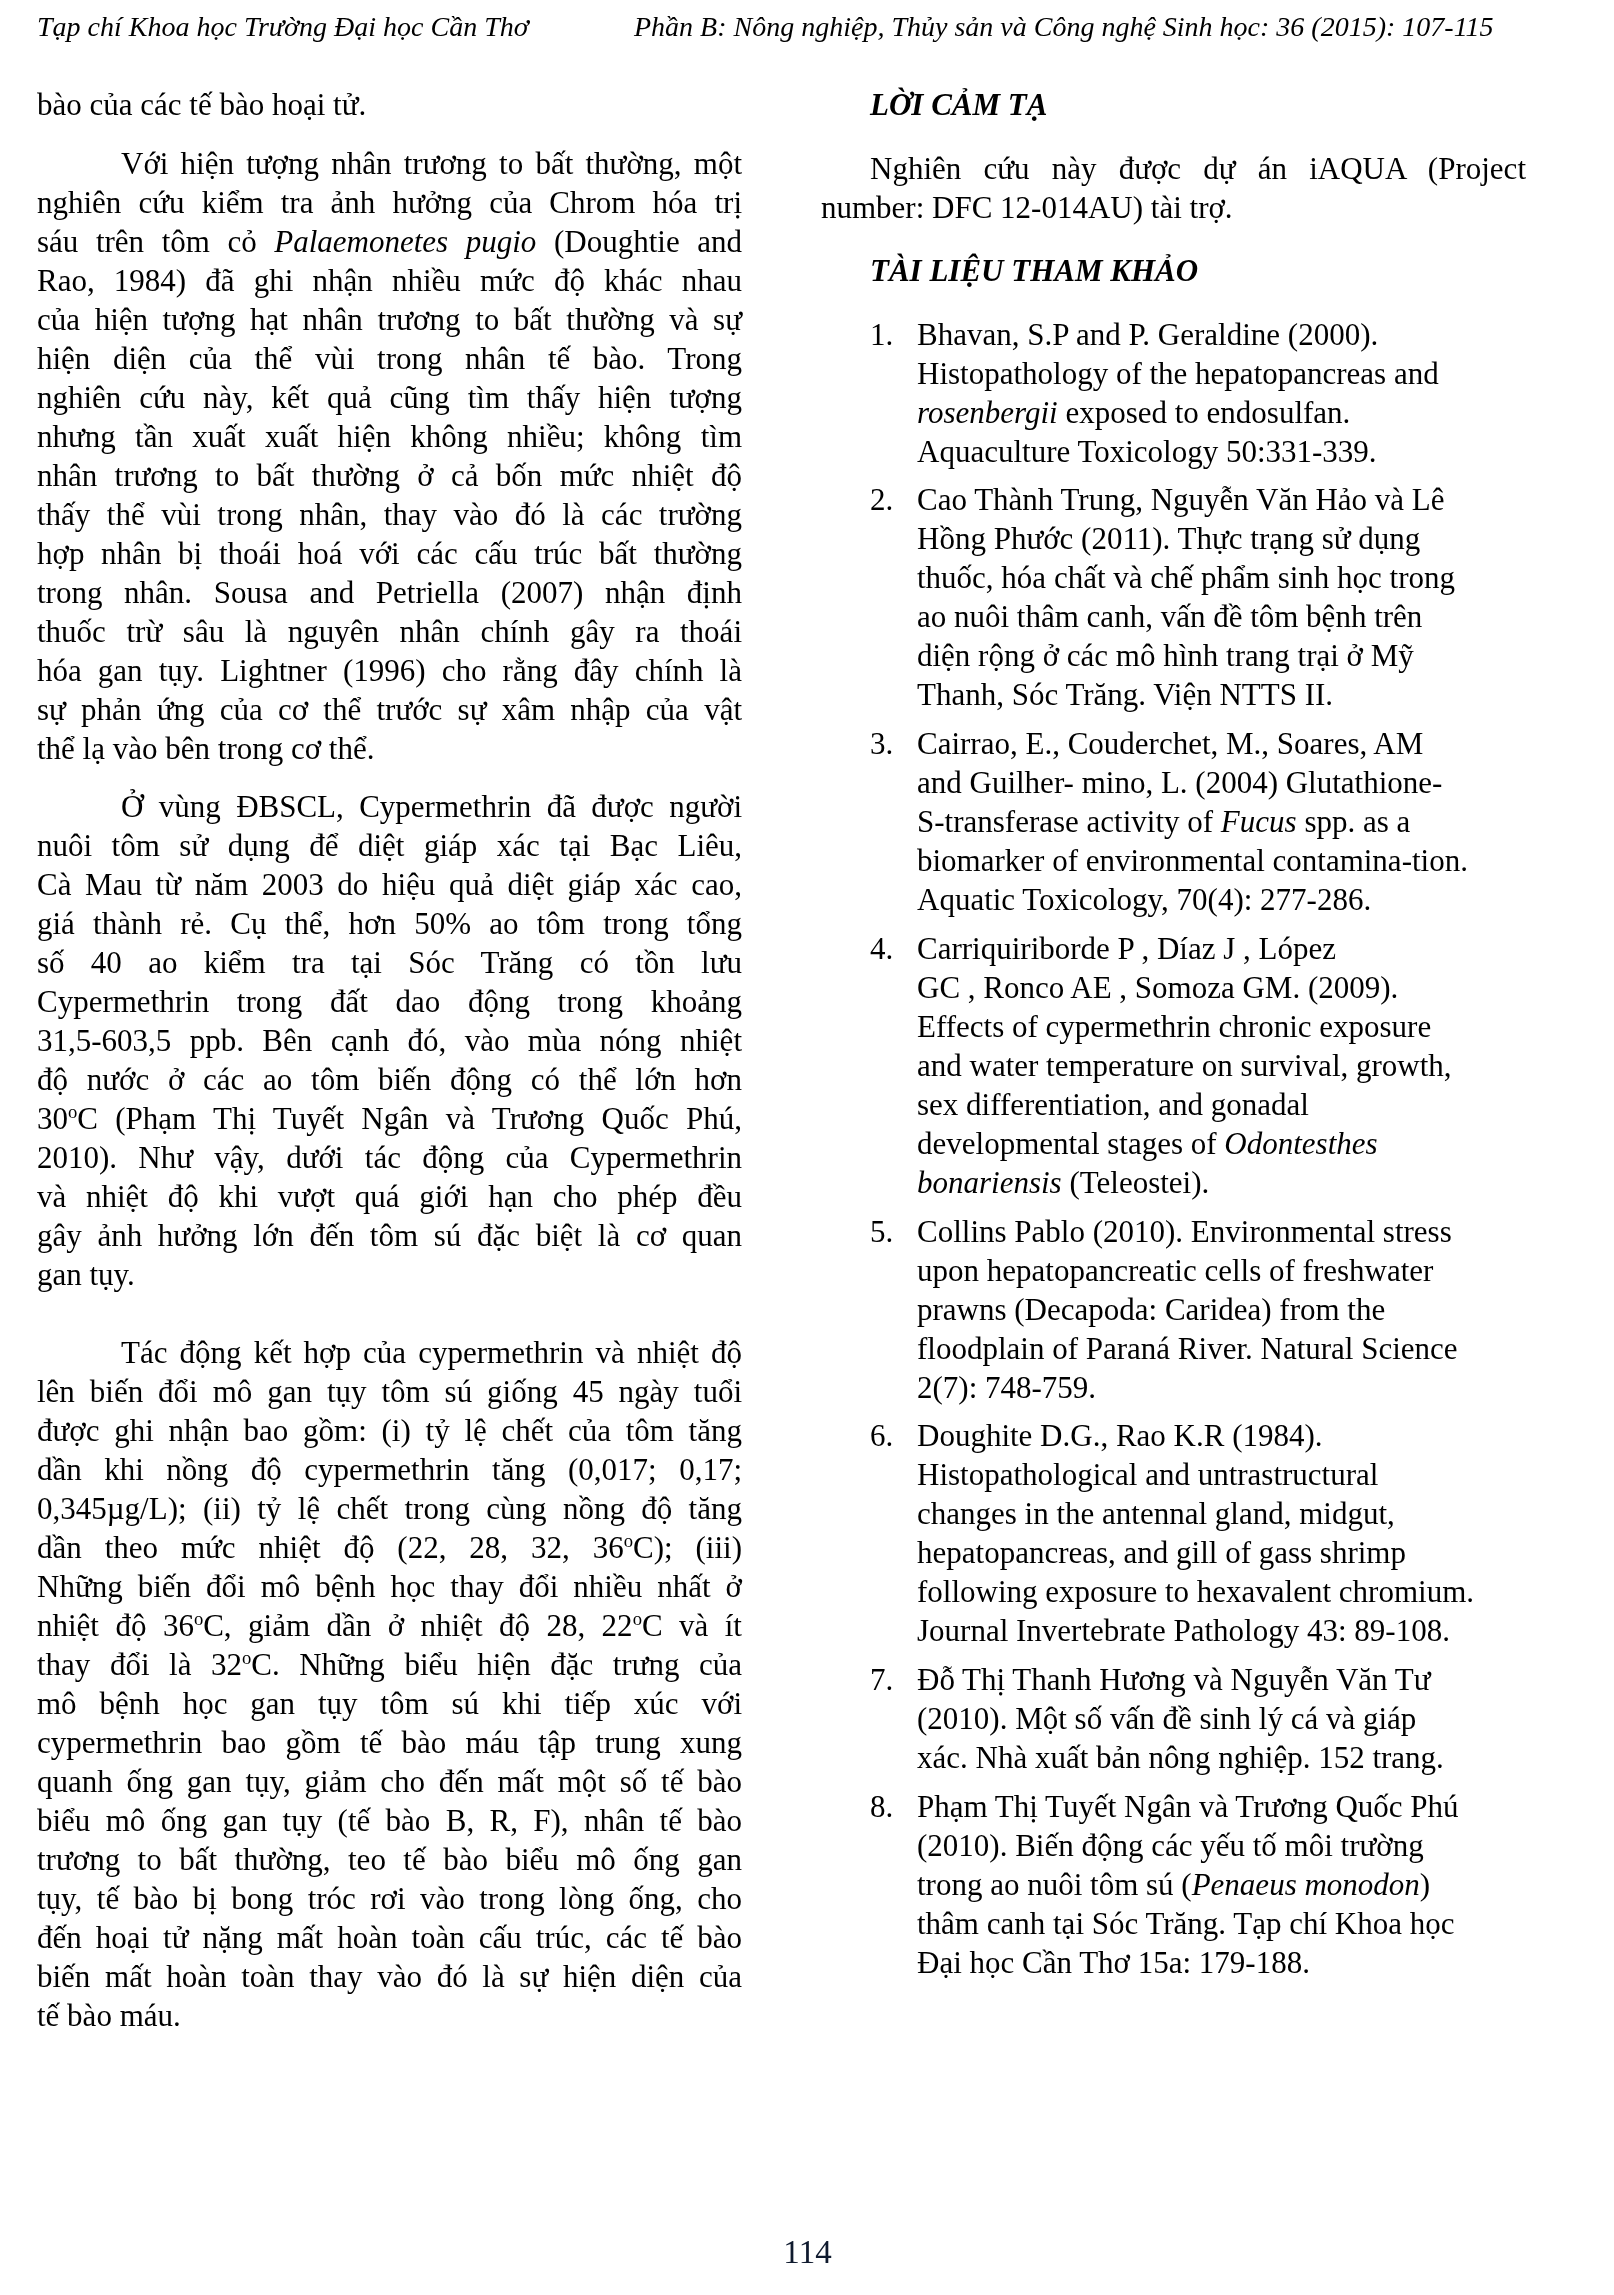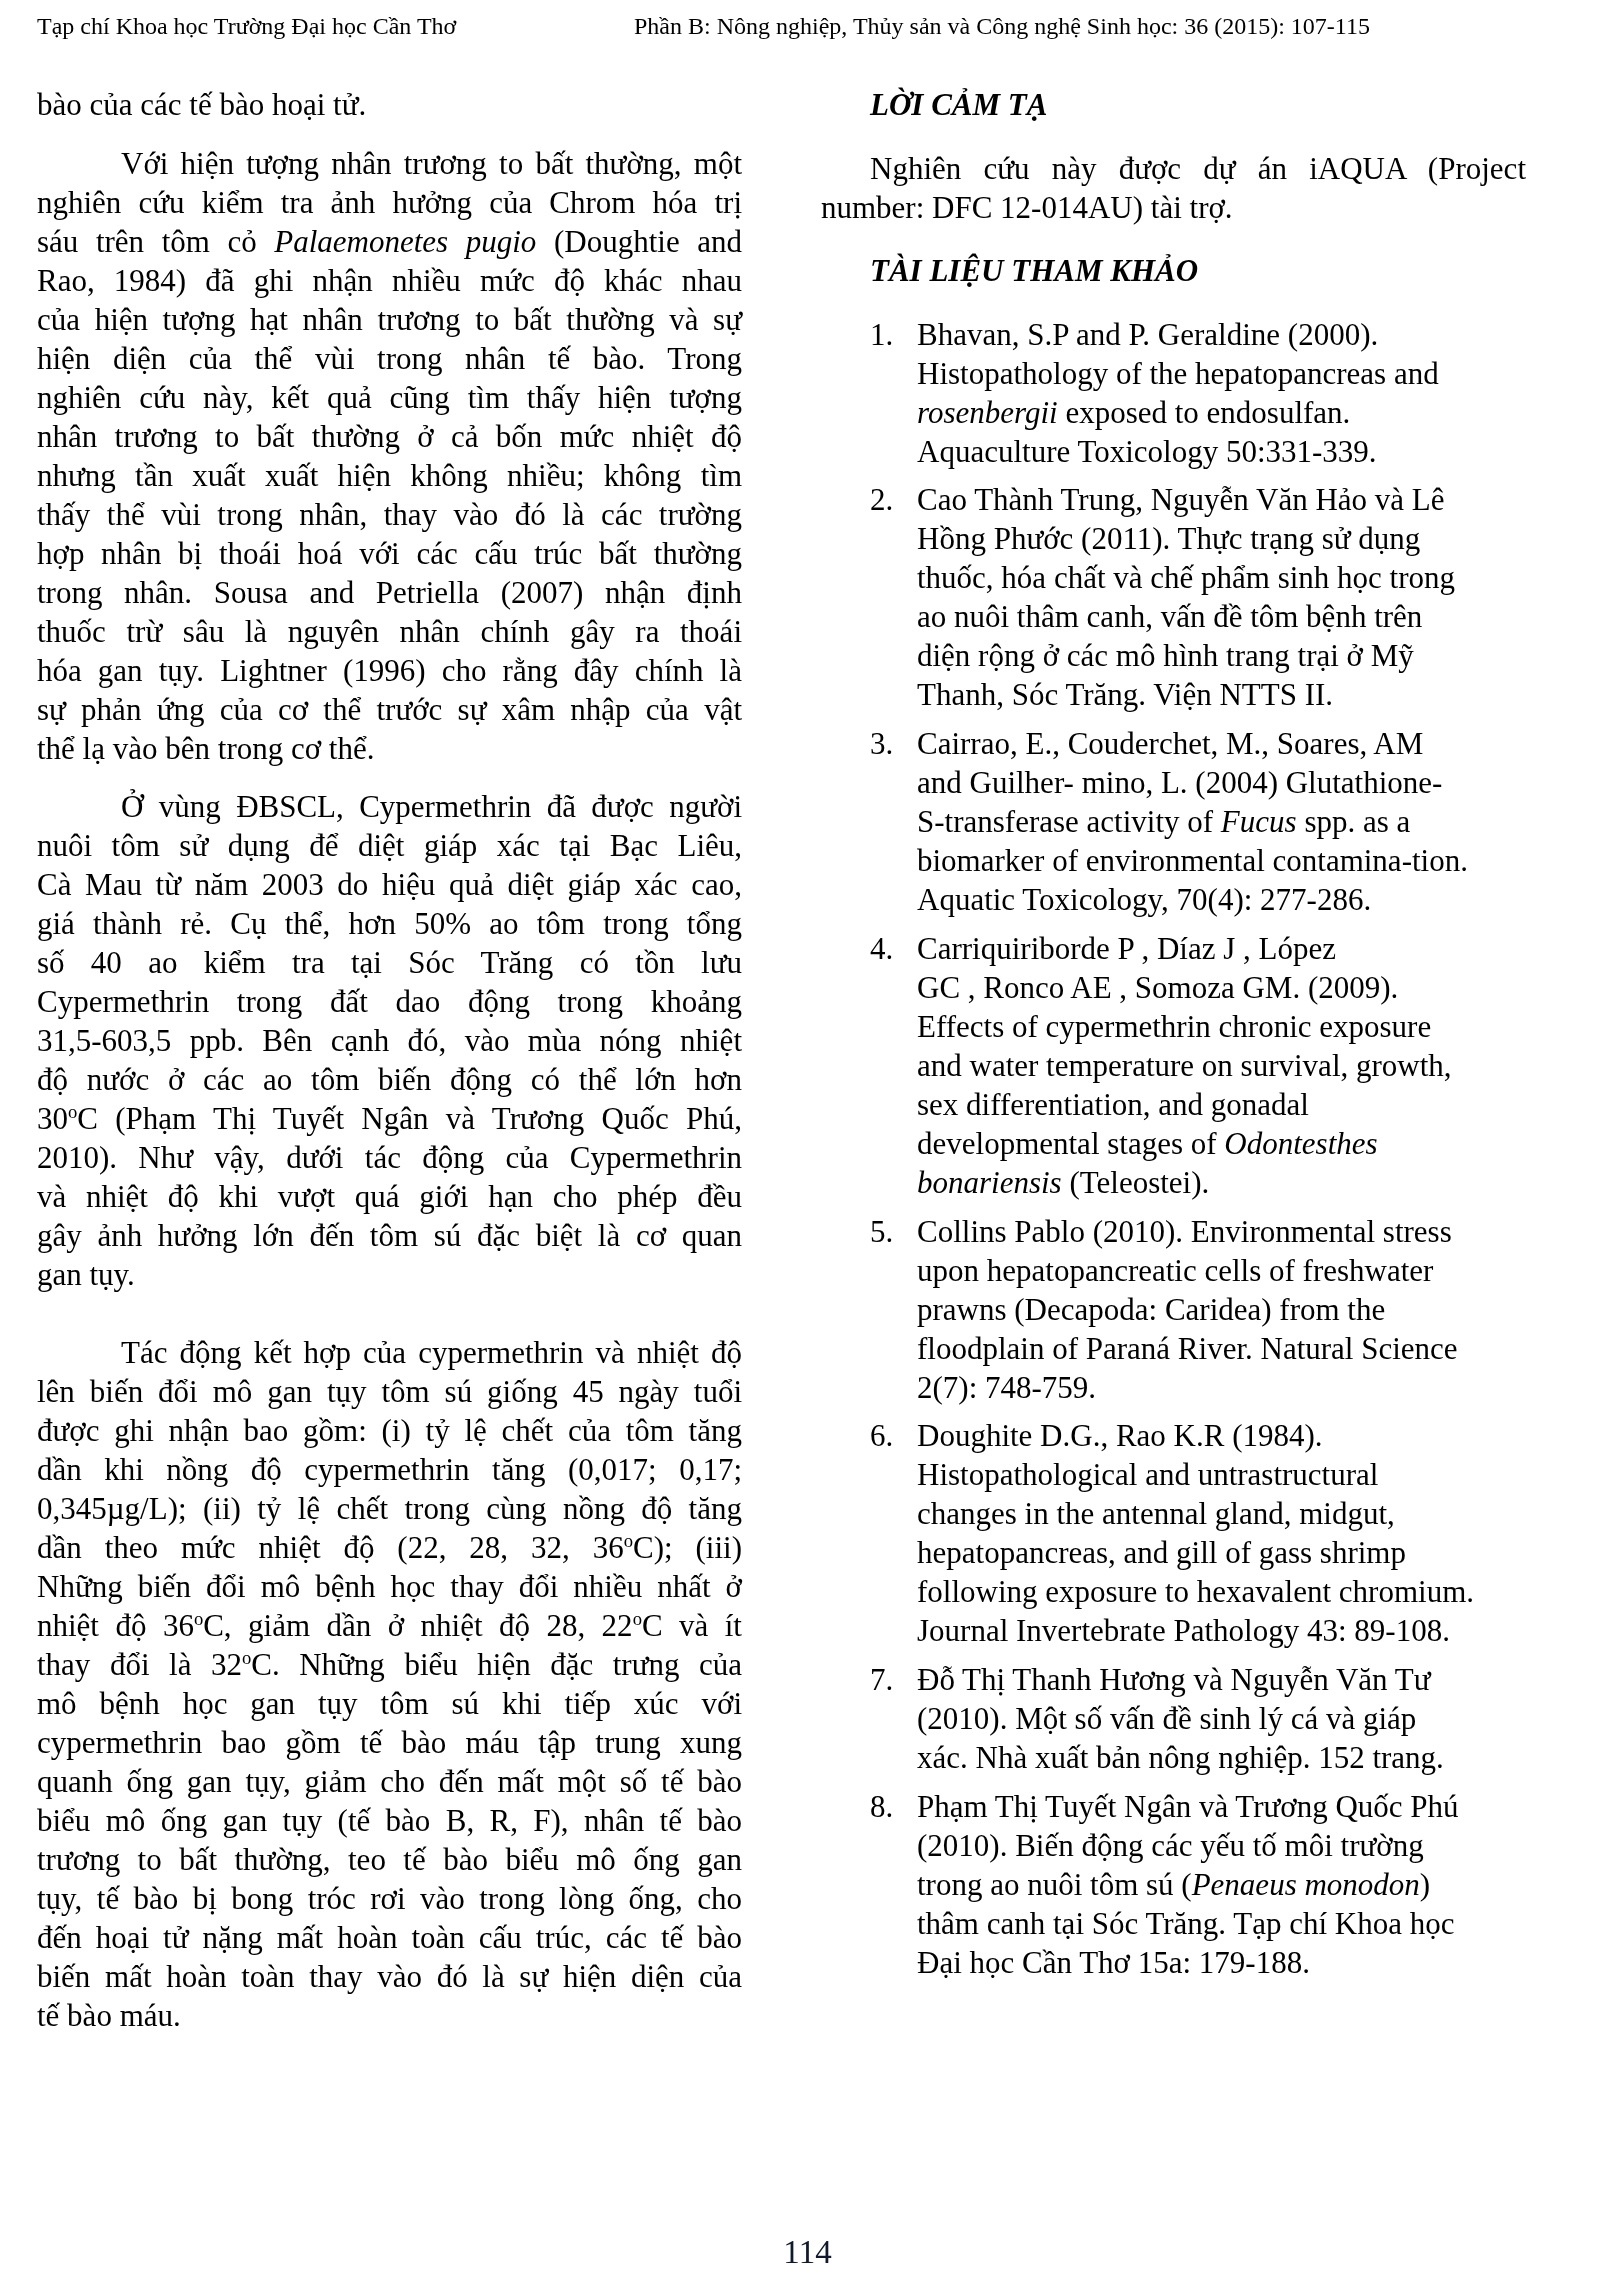--- a/index.html
+++ b/index.html
@@ -1,19 +1,19 @@
 <!DOCTYPE html>
 <html style="font-size:13px"><head>
 <meta charset="utf-8">
 <style>
   html, body { margin: 0; padding: 0; background: #ffffff; }
   body { width: 1615px; height: 2295px; position: relative; overflow: hidden;
          font-family: "Liberation Serif", "DejaVu Serif", serif; color: #000; }
   .header { position: absolute; top: 6.5px; left: 0; width: 1615px; height: 41px;
-            font-size: 24px; line-height: 39px; }
+            font-style: italic; font-size: 28px; line-height: 39px; }
   .header .left { position: absolute; left: 37px; top: 0; white-space: nowrap; }
   .header .right { position: absolute; left: 634px; width: 892px; top: 0; white-space: nowrap; text-align: left; }
   .col { position: absolute; top: 85px; width: 705px; font-size: 31px; line-height: 39px; }
   .col-left { left: 37px; }
   .col-right { left: 821px; }
   .ln { display: block; height: 39px; white-space: nowrap; overflow: visible; }
   .ln.j { text-align: justify; text-align-last: justify; white-space: normal; }
   .ln.ind { padding-left: 84px; }
   .gap { display: block; height: 19.6px; }
   .gap-lg { display: block; height: 24.5px; }
@@ -42,22 +42,22 @@
     </div>
   <span class="gap"></span>
   <div>
       <span class="ln j ind">Với hiện tượng nhân trương to bất thường, một</span>
       <span class="ln j">nghiên cứu kiểm tra ảnh hưởng của Chrom hóa trị</span>
       <span class="ln j">sáu trên tôm cỏ <i>Palaemonetes pugio</i> (Doughtie and</span>
       <span class="ln j">Rao, 1984) đã ghi nhận nhiều mức độ khác nhau</span>
       <span class="ln j">của hiện tượng hạt nhân trương to bất thường và sự</span>
       <span class="ln j">hiện diện của thể vùi trong nhân tế bào. Trong</span>
       <span class="ln j">nghiên cứu này, kết quả cũng tìm thấy hiện tượng</span>
+      <span class="ln j">nhưng tần xuất xuất hiện không nhiều; không tìm</span>
       <span class="ln j">nhân trương to bất thường ở cả bốn mức nhiệt độ</span>
-      <span class="ln j">nhưng tần xuất xuất hiện không nhiều; không tìm</span>
       <span class="ln j">thấy thể vùi trong nhân, thay vào đó là các trường</span>
       <span class="ln j">hợp nhân bị thoái hoá với các cấu trúc bất thường</span>
       <span class="ln j">trong nhân. Sousa and Petriella (2007) nhận định</span>
       <span class="ln j">thuốc trừ sâu là nguyên nhân chính gây ra thoái</span>
       <span class="ln j">hóa gan tụy. Lightner (1996) cho rằng đây chính là</span>
       <span class="ln j">sự phản ứng của cơ thể trước sự xâm nhập của vật</span>
       <span class="ln">thể lạ vào bên trong cơ thể.</span>
     </div>
   <span class="gap"></span>
   <div>

